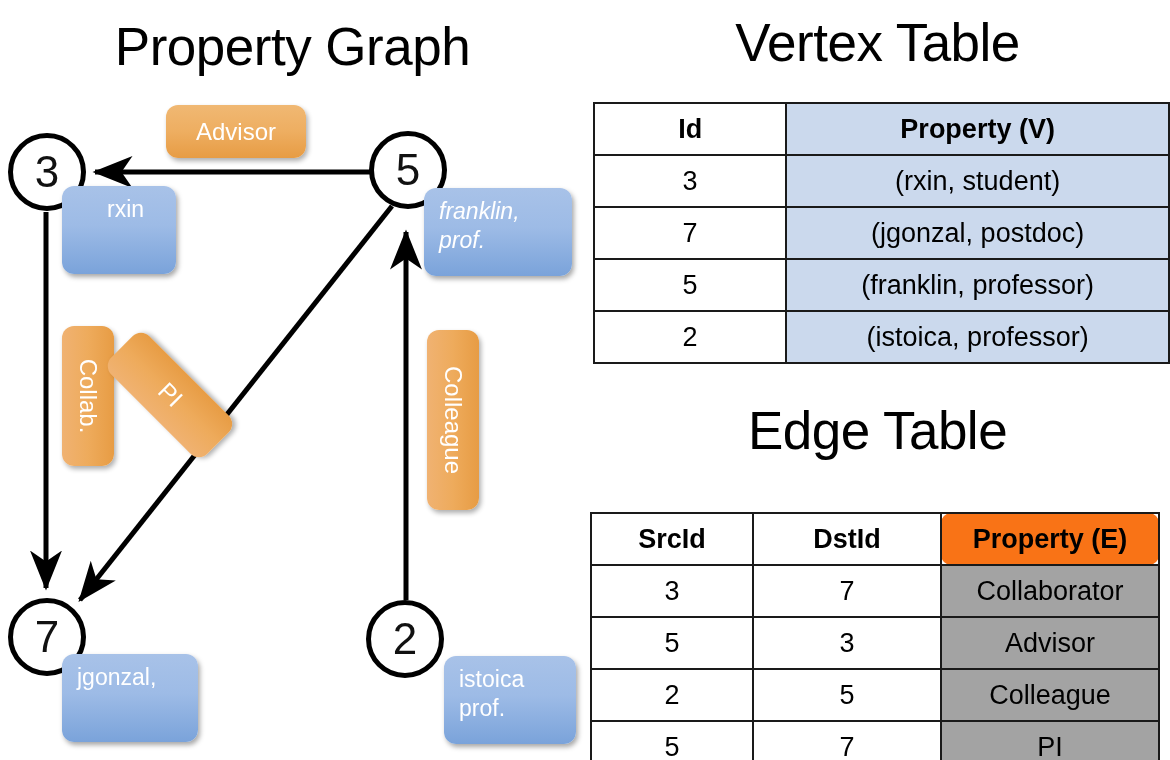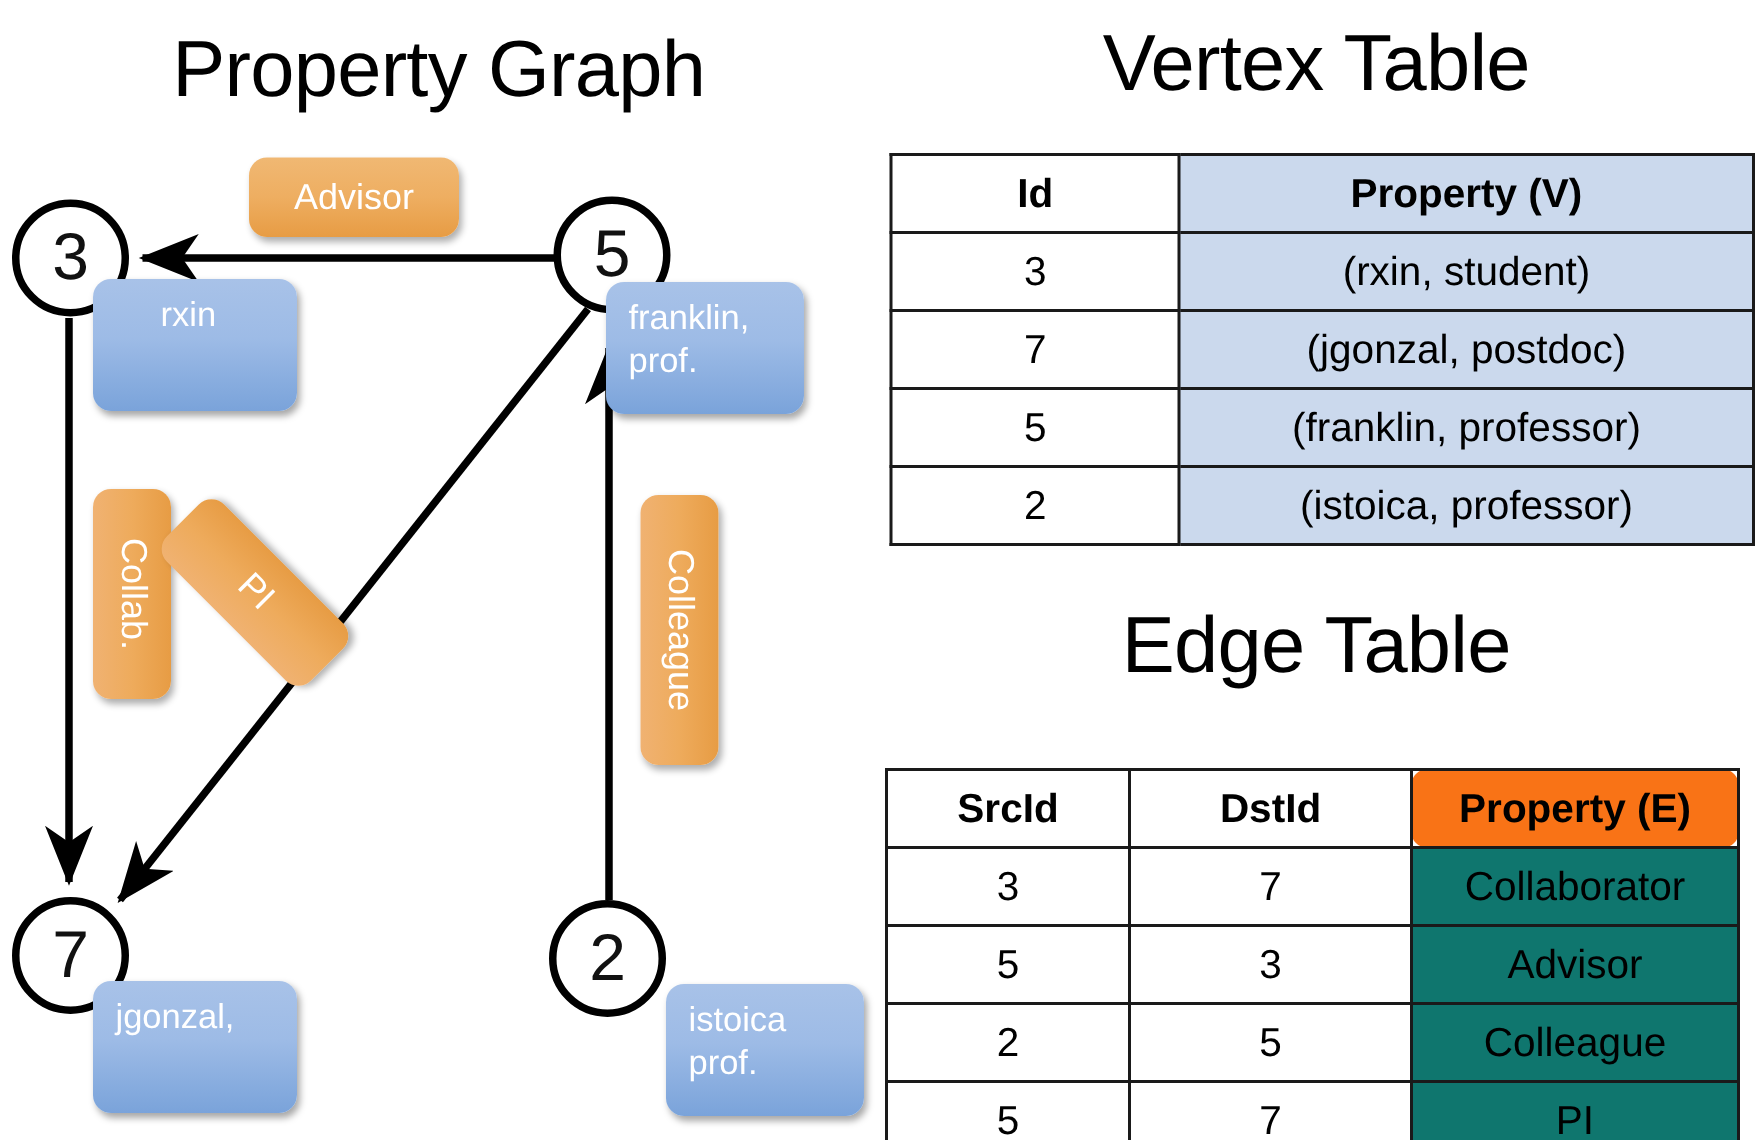--- a/index.html
+++ b/index.html
@@ -115,21 +115,21 @@
     font-weight: bold;
     font-size: 27px;
   }
   .hdr-id { width: 190px; border-radius: 16px; }
   .hdr-prop-v { width: 385px; background: #cbd9ed; }
   .cell-prop-v { background: #cbd9ed; }
 
   .hdr-src { width: 152px; }
   .hdr-dst { width: 178px; }
   .hdr-prop-e { width: 208px; background: #f97316; border-radius: 10px; }
-  .cell-prop-e { background: #0f766e; }
+  .cell-prop-e { background: #a3a3a3; }
 
   #vertex-table { left: 593px; top: 102px; }
   #edge-table   { left: 590px; top: 490px; margin-top: 22px; }
 </style>
 </head>
 <body>
 
 <div class="title" id="title-property-graph">Property Graph</div>
 <div class="title" id="title-vertex-table">Vertex Table</div>
 <div class="title" id="title-edge-table">Edge Table</div>
@@ -150,25 +150,25 @@
     <line x1="392" y1="206" x2="80" y2="600" stroke="#000" stroke-width="5" marker-end="url(#arrow)"></line>
 
     <line x1="406" y1="600" x2="406" y2="232" stroke="#000" stroke-width="5" marker-end="url(#arrow)"></line>
   </svg>
 
   <div class="node-circle" style="left:8px;  top:133px;">3</div>
   <div class="node-circle" style="left:369px;top:131px;">5</div>
   <div class="node-circle" style="left:8px;  top:598px;">7</div>
   <div class="node-circle" style="left:366px;top:600px;">2</div>
 
-  <div class="prop-box" style="left:62px;  top:186px; width:136px; height:88px;padding-left:45px;">
+  <div class="prop-box" style="left:62px;  top:186px; width:114px; height:88px;padding-left:45px;">
     <span class="ln">rxin</span>
   </div>
 
-  <div class="prop-box" style="left:404px; top:188px; width:132px; height:88px;">
+  <div class="prop-box" style="left:424px; top:188px; width:148px; height:88px;font-style:italic;">
     <span class="ln">franklin,</span>
     <span class="ln">prof.</span>
   </div>
 
   <div class="prop-box" style="left:62px;  top:654px; width:136px; height:88px;">
     <span class="ln">jgonzal,</span>
   </div>
 
   <div class="prop-box" style="left:444px; top:656px; width:132px; height:88px;">
     <span class="ln">istoica</span>

